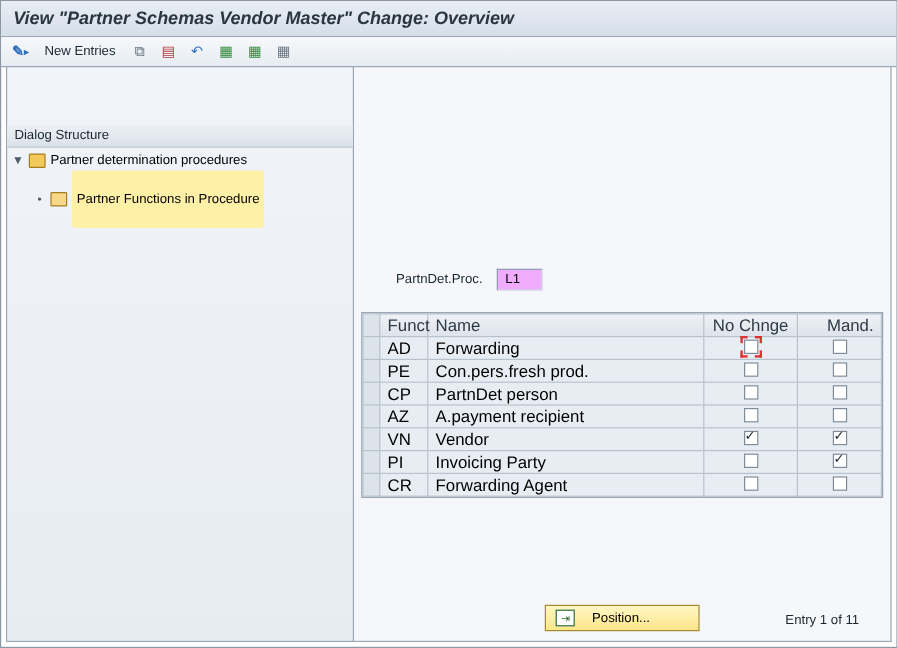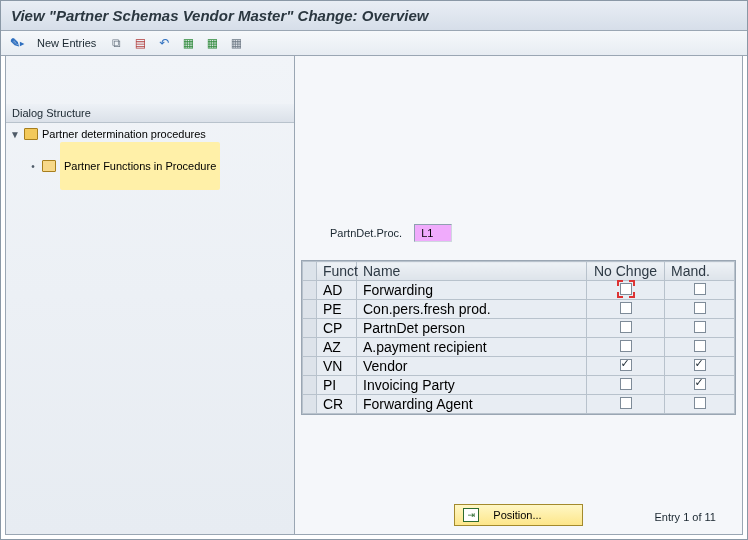--- a/index.html
+++ b/index.html
@@ -24,21 +24,21 @@
   .kv-label{color:#1a2730;}
   .kv-input{background:#f0abfc;border:1px solid #8fa0b0;border-right:1px solid #cfd7df;border-bottom:1px solid #cfd7df;padding:2px 6px;width:24px;font-family:inherit;font-size:11px;}
   .grid{position:absolute;left:6px;right:6px;top:204px;border:1px solid #9aa6b3;background:#e8edf3;}
   table{border-collapse:collapse;width:100%;table-layout:fixed;}
   th,td{border:1px solid #b8c2cc;padding:1px 6px;font-size:14px;text-align:left;height:18px;box-sizing:border-box;}
   th{background:linear-gradient(#eef2f6,#dde3ea);color:#2e3a45;font-weight:normal;}
   .col-sel{width:14px;background:#dce3ea !important;}
   .col-funct{width:40px;}
   .col-name{}
   .col-nc{width:78px;text-align:center;}
-  .col-mand{width:70px;text-align:left;}
+  .col-mand{width:70px;text-align:right;}
   td.sel-cell{background:#dde3ea !important;}
   td.cb{text-align:center;}
   .chk{display:inline-block;width:12px;height:12px;border:1px solid #7e8b98;background:#fff;box-sizing:border-box;position:relative;}
   .chk.checked::after{content:"✓";position:absolute;top:-3px;left:0;font-size:11px;color:#1a2730;}
   .chk.focus{outline:2px dashed #d33;outline-offset:1px;}
   .footer{position:absolute;left:0;right:0;bottom:8px;display:flex;align-items:center;justify-content:center;}
   .pos-btn{background:linear-gradient(#fff7c5,#fde68a);border:1px solid #a38a2d;padding:3px 40px 3px 8px;cursor:default;display:flex;align-items:center;gap:14px;}
   .pos-ico{display:inline-flex;width:14px;height:12px;border:1px solid #2d6b2f;background:#fff;align-items:center;justify-content:center;font-size:9px;color:#2d6b2f;}
   .entry-lbl{position:absolute;right:26px;bottom:11px;font-size:11px;color:#1a2730;}
   

